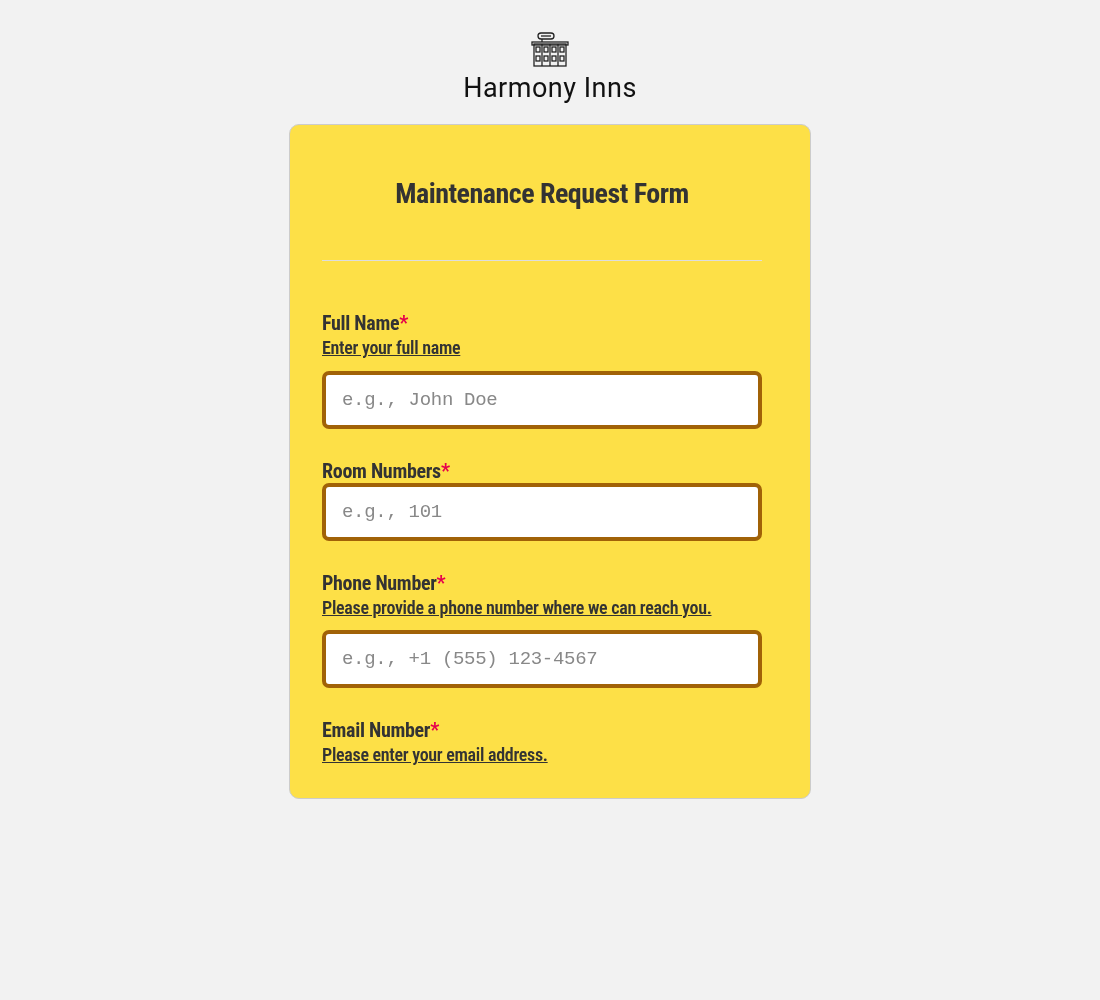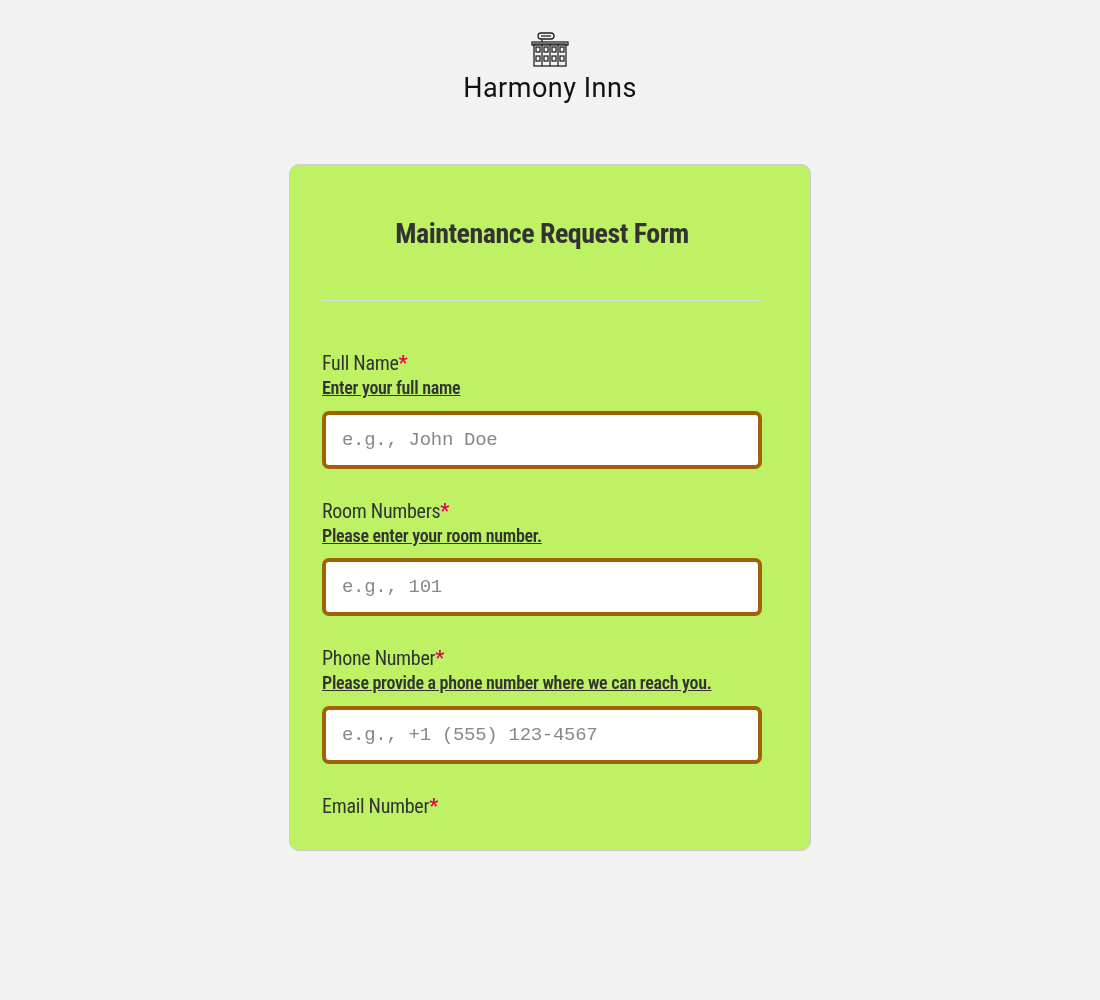--- a/index.html
+++ b/index.html
@@ -14,39 +14,39 @@
       color: #333;
     }
     .page-wrapper {
       max-width: 1100px;
       margin: 0 auto;
     }
     .header {
       display: flex;
       flex-direction: column;
       align-items: center;
-      margin-bottom: 60px;
+      margin-bottom: 20px;
     }
     .logo-icon {
       width: 44px;
       height: 38px;
       margin-bottom: 4px;
     }
     .logo-icon svg {
       width: 100%;
       height: 100%;
     }
     .brand-name {
       font-size: 27px;
       font-weight: 400;
       letter-spacing: 0.5px;
       color: #111;
     }
     .card {
-      background: #bef264;
+      background: #fde047;
       max-width: 522px;
       margin: 16px auto;
       border: 1px solid #ccc;
       border-radius: 10px;
       padding: 52px 48px 32px 32px;
     }
     .form-title {
       text-align: center;
       font-size: 28px;
       font-weight: 700;
@@ -76,21 +76,21 @@
       color: #333;
       margin-bottom: 40px;
       letter-spacing: -0.5px;
       font-stretch: condensed;
     }
     .field-group {
       margin-bottom: 30px;
     }
     .field-label {
       font-size: 20px;
-      font-weight: 400;
+      font-weight: 700;
       color: #333;
       display: inline;
       font-stretch: condensed;
       letter-spacing: -0.3px;
     }
     .required-asterisk {
       color: #e6004c;
       font-size: 20px;
       font-weight: 700;
     }
@@ -163,27 +163,27 @@
 
 
     <div class="field-group">
       <span class="field-label">Full Name</span><span class="required-asterisk">*</span>
       <span class="field-sublabel">Enter your full name</span>
       <input type="text" class="text-input" placeholder="e.g., John Doe" style="">
     </div>
 
     <div class="field-group">
       <span class="field-label">Room Numbers</span><span class="required-asterisk">*</span>
-      <span class="field-sublabel">Please enter your room number.</span>
       <input type="text" class="text-input" placeholder="e.g., 101" style="">
     </div>
 
     <div class="field-group">
       <span class="field-label">Phone Number</span><span class="required-asterisk">*</span>
       <span class="field-sublabel">Please provide a phone number where we can reach you.</span>
       <input type="text" class="text-input" placeholder="e.g., +1 (555) 123-4567" style="">
     </div>
 
     <div class="field-group" style="margin-bottom:0;">
       <span class="field-label">Email Number</span><span class="required-asterisk">*</span>
+      <span class="field-sublabel" style="margin-bottom:0;">Please enter your email address.</span>
     </div>
   </div>
 </div>
 
 </body></html>

